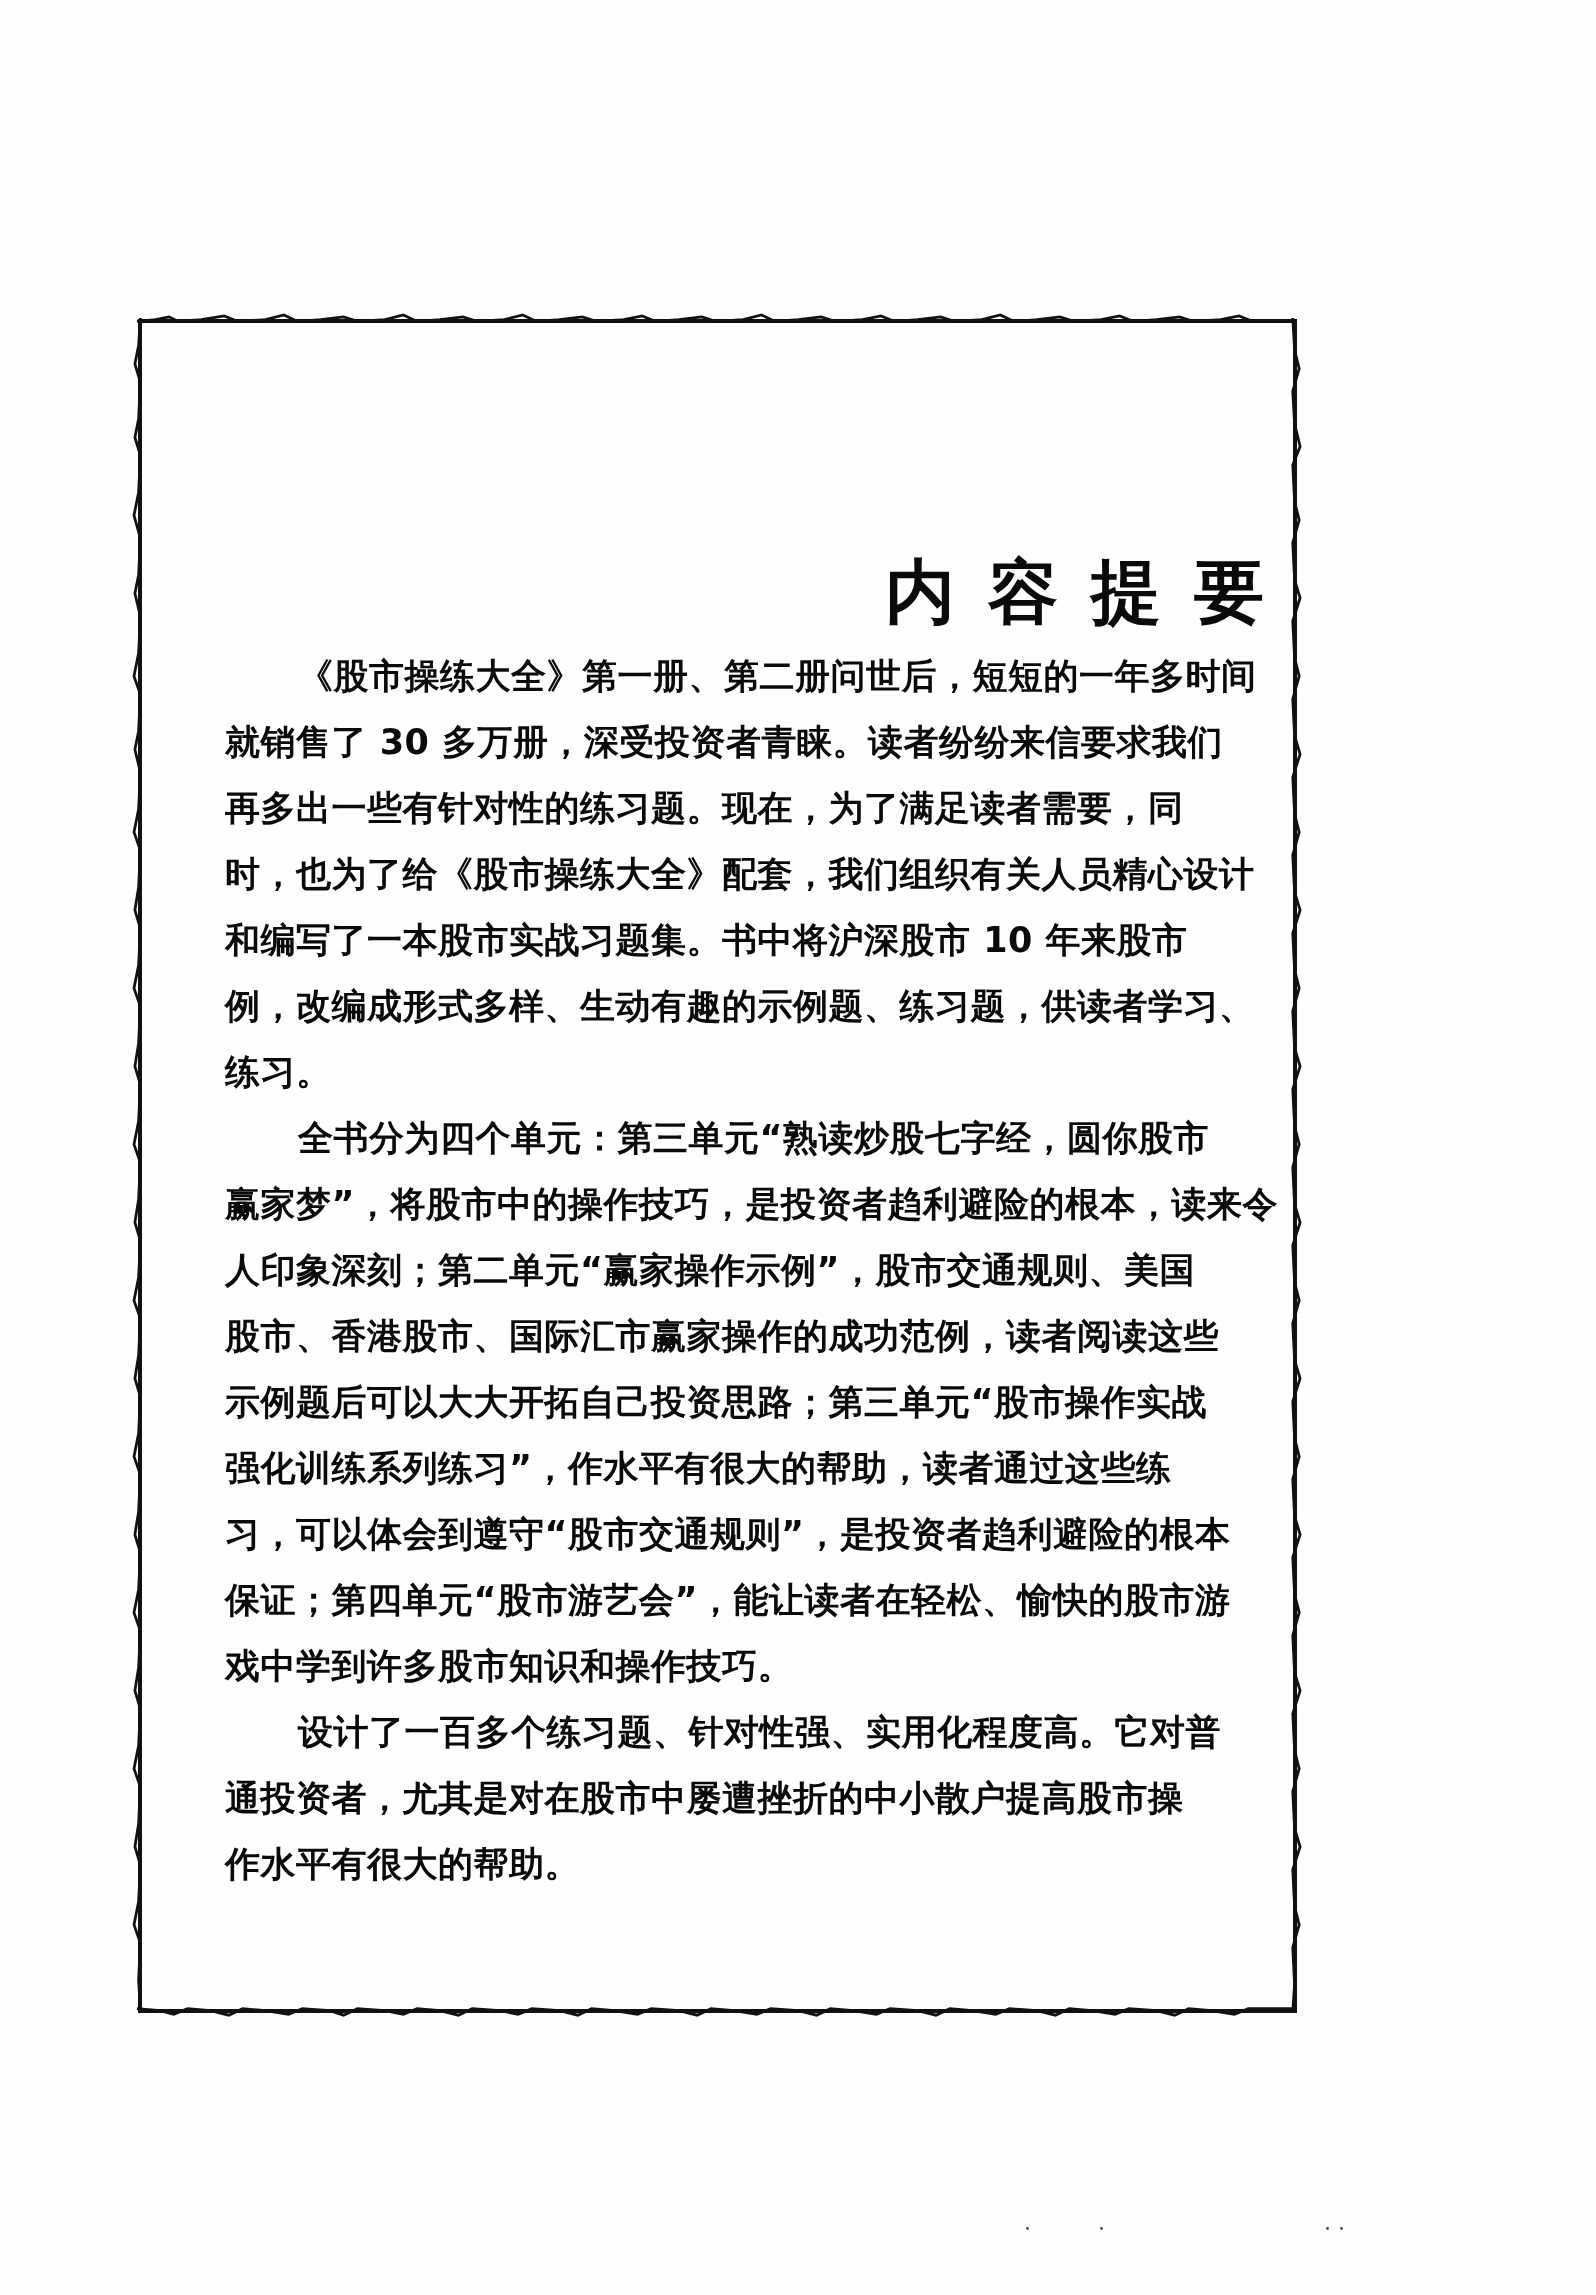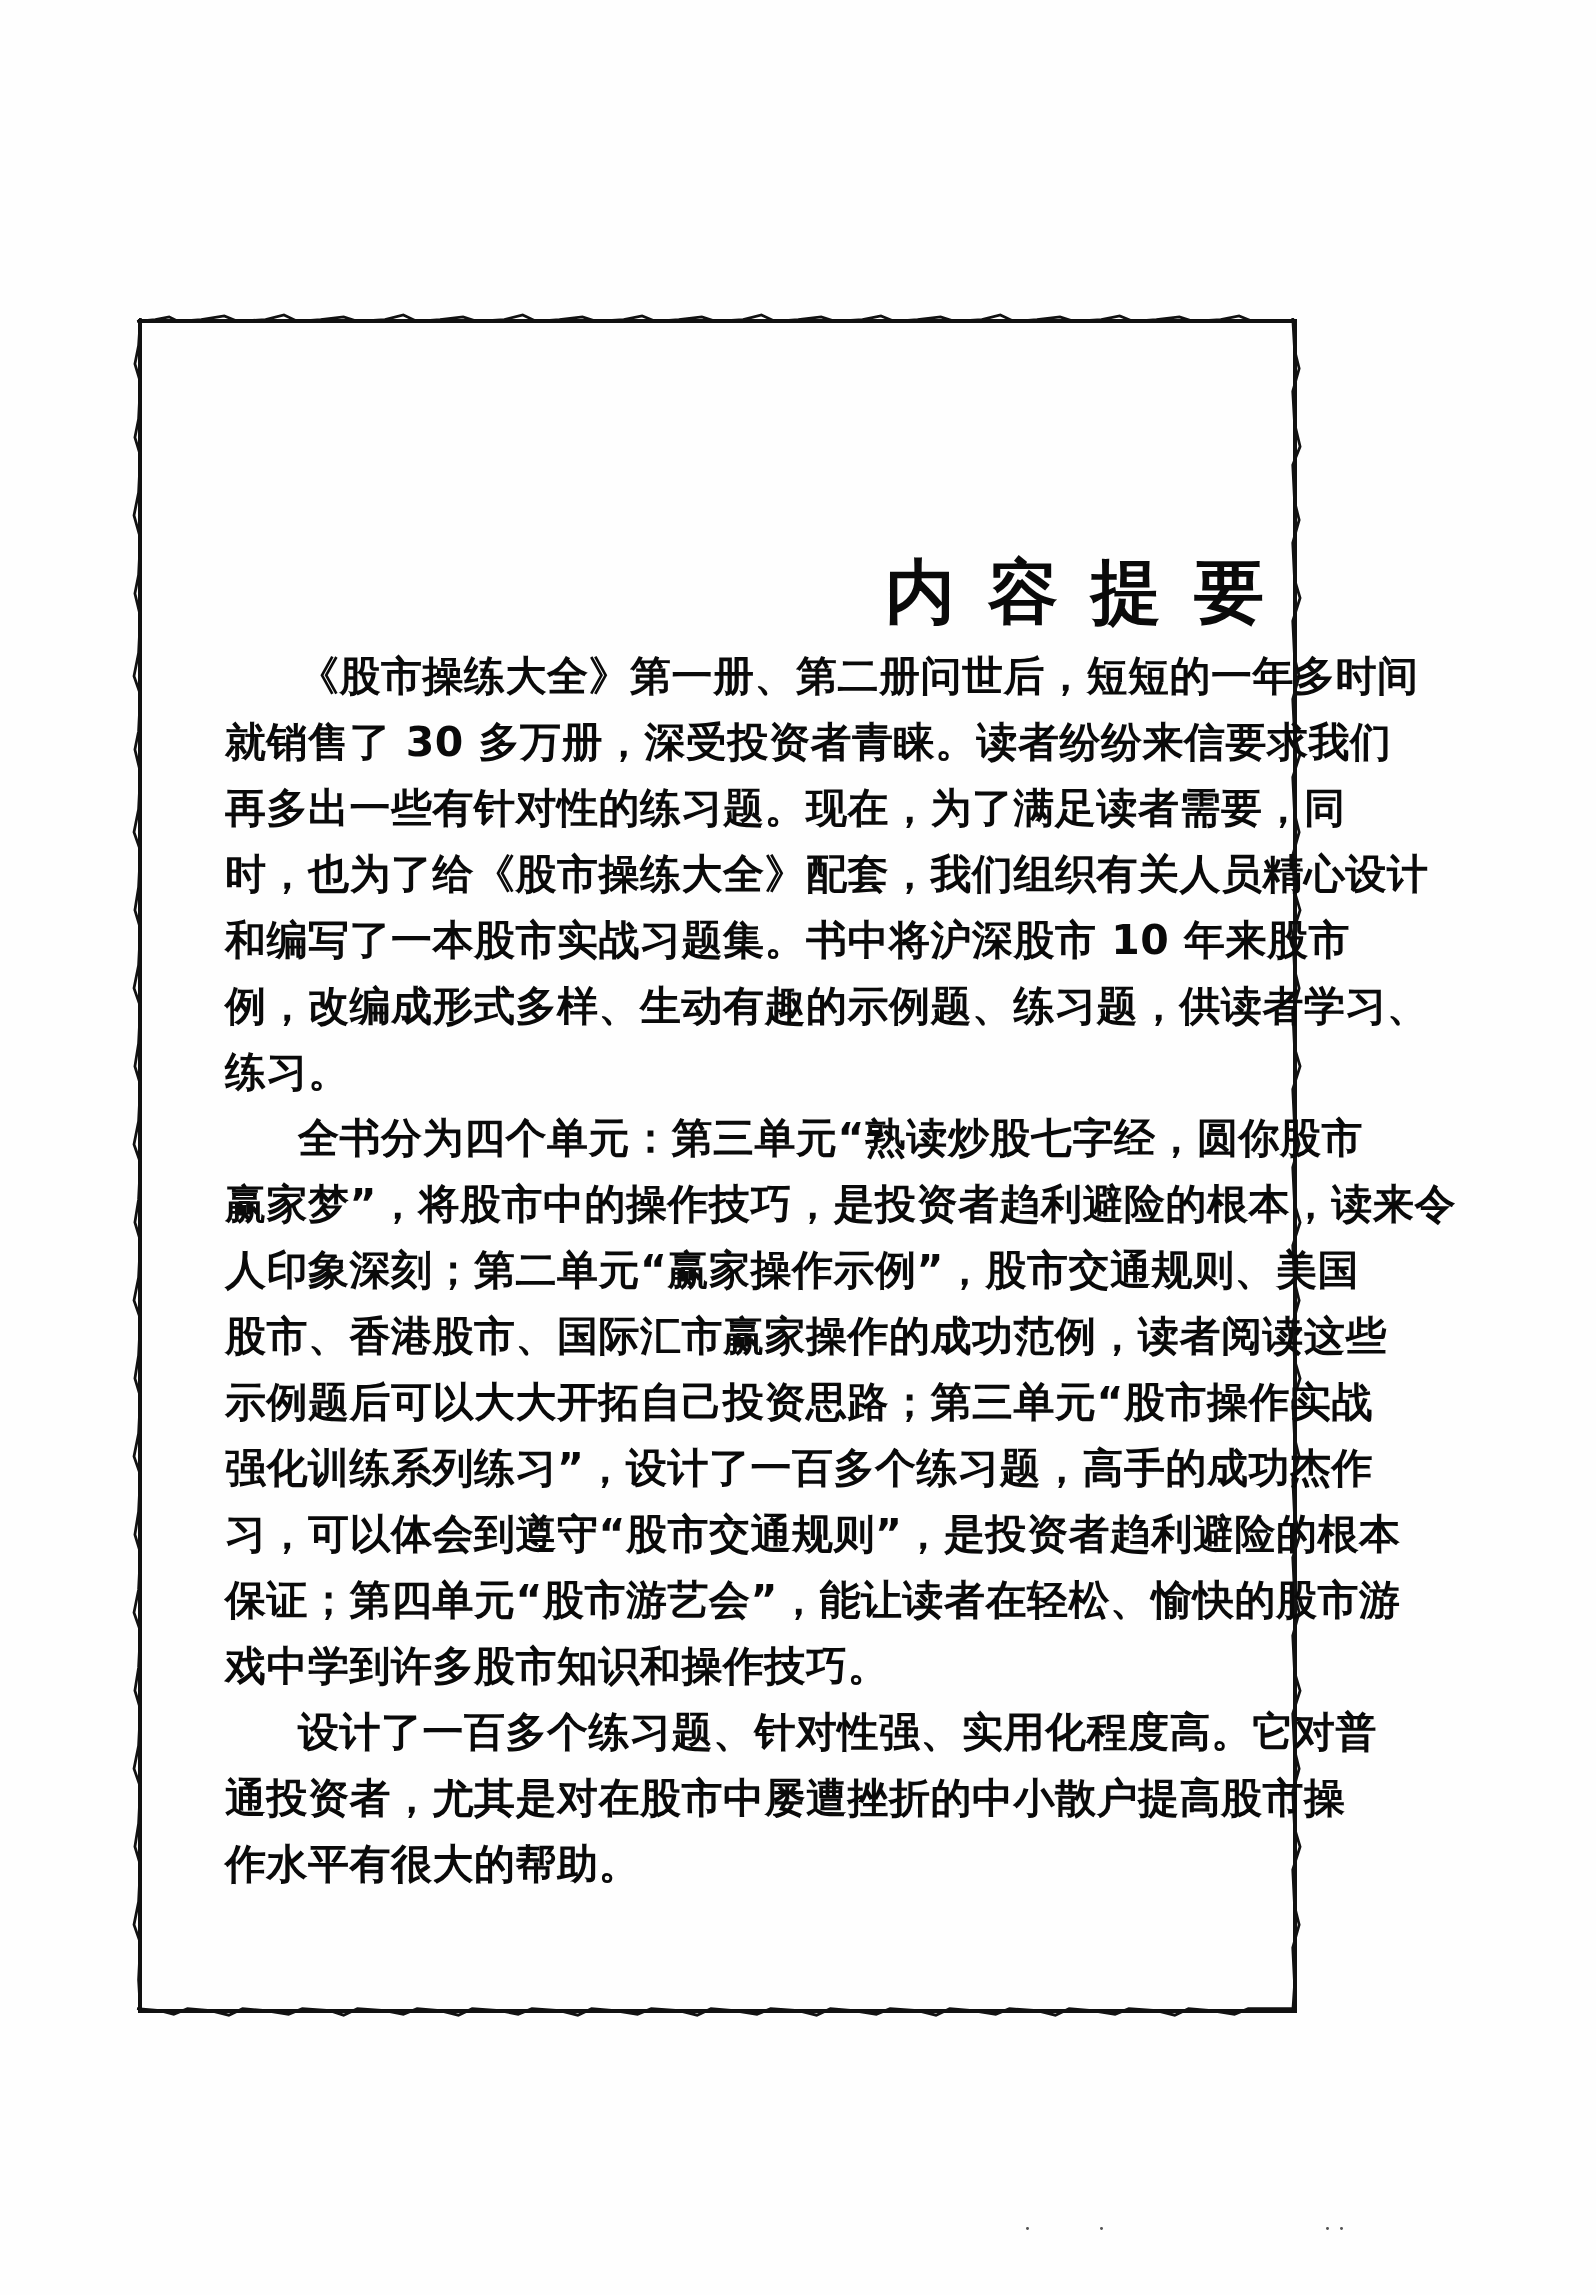--- a/index.html
+++ b/index.html
@@ -5,21 +5,21 @@
   html, body { margin: 0; padding: 0; background: #fefefe; }
   body { width: 1596px; height: 2296px; position: relative; overflow: hidden;
          font-family: "DejaVu Sans", "Liberation Sans", sans-serif; color: #0a0a0a; }
   .frame { position: absolute; left: 138px; top: 319px; width: 1159px; height: 1694px;
            border: 4.6px solid #111; box-sizing: border-box; }
   .frame svg { position: absolute; overflow: visible; }
   .title { position: absolute; left: 138px; width: 1159px; top: 503px; text-align: right;
            font-family: "DejaVu Serif", "Liberation Serif", serif; font-weight: bold;
            font-size: 70px; letter-spacing: 33px; line-height: 83px; padding-left: 33px; box-sizing: border-box; }
   .body { position: absolute; left: 225px; top: 643px; width: 992px; }
-  .para { margin: 0; font-size: 41px; font-weight: bold; line-height: 66px;
+  .para { margin: 0; font-size: 35px; font-weight: bold; line-height: 66px;
           text-align: justify; text-align-last: left; letter-spacing: 0.5px; }
   .para .line { display: block; white-space: nowrap; }
   .para .line.indent { padding-left: 73px; }
   .specks span { position: absolute; width: 2.8px; height: 2.8px; background: #555; border-radius: 50%; }
 </style>
 </head>
 <body>
 
 <div class="frame">
   <svg width="1159" height="13" style="left:-4.6px;top:-9.2px" viewBox="0 0 1262 14">
@@ -47,21 +47,21 @@
     <span class="line">和编写了一本股市实战习题集。书中将沪深股市 10 年来股市</span>
     <span class="line">例，改编成形式多样、生动有趣的示例题、练习题，供读者学习、</span>
     <span class="line">练习。</span>
   </p>
   <p class="para">
     <span class="line indent">全书分为四个单元：第三单元“熟读炒股七字经，圆你股市</span>
     <span class="line">赢家梦”，将股市中的操作技巧，是投资者趋利避险的根本，读来令</span>
     <span class="line">人印象深刻；第二单元“赢家操作示例”，股市交通规则、美国</span>
     <span class="line">股市、香港股市、国际汇市赢家操作的成功范例，读者阅读这些</span>
     <span class="line">示例题后可以大大开拓自己投资思路；第三单元“股市操作实战</span>
-    <span class="line">强化训练系列练习”，设计了一百多个练习题，高手的成功杰作</span>
+    <span class="line">强化训练系列练习”，作水平有很大的帮助，读者通过这些练</span>
     <span class="line">习，可以体会到遵守“股市交通规则”，是投资者趋利避险的根本</span>
     <span class="line">保证；第四单元“股市游艺会”，能让读者在轻松、愉快的股市游</span>
     <span class="line">戏中学到许多股市知识和操作技巧。</span>
   </p>
   <p class="para">
     <span class="line indent">设计了一百多个练习题、针对性强、实用化程度高。它对普</span>
     <span class="line">通投资者，尤其是对在股市中屡遭挫折的中小散户提高股市操</span>
     <span class="line">作水平有很大的帮助。</span>
   </p>
 </div>

